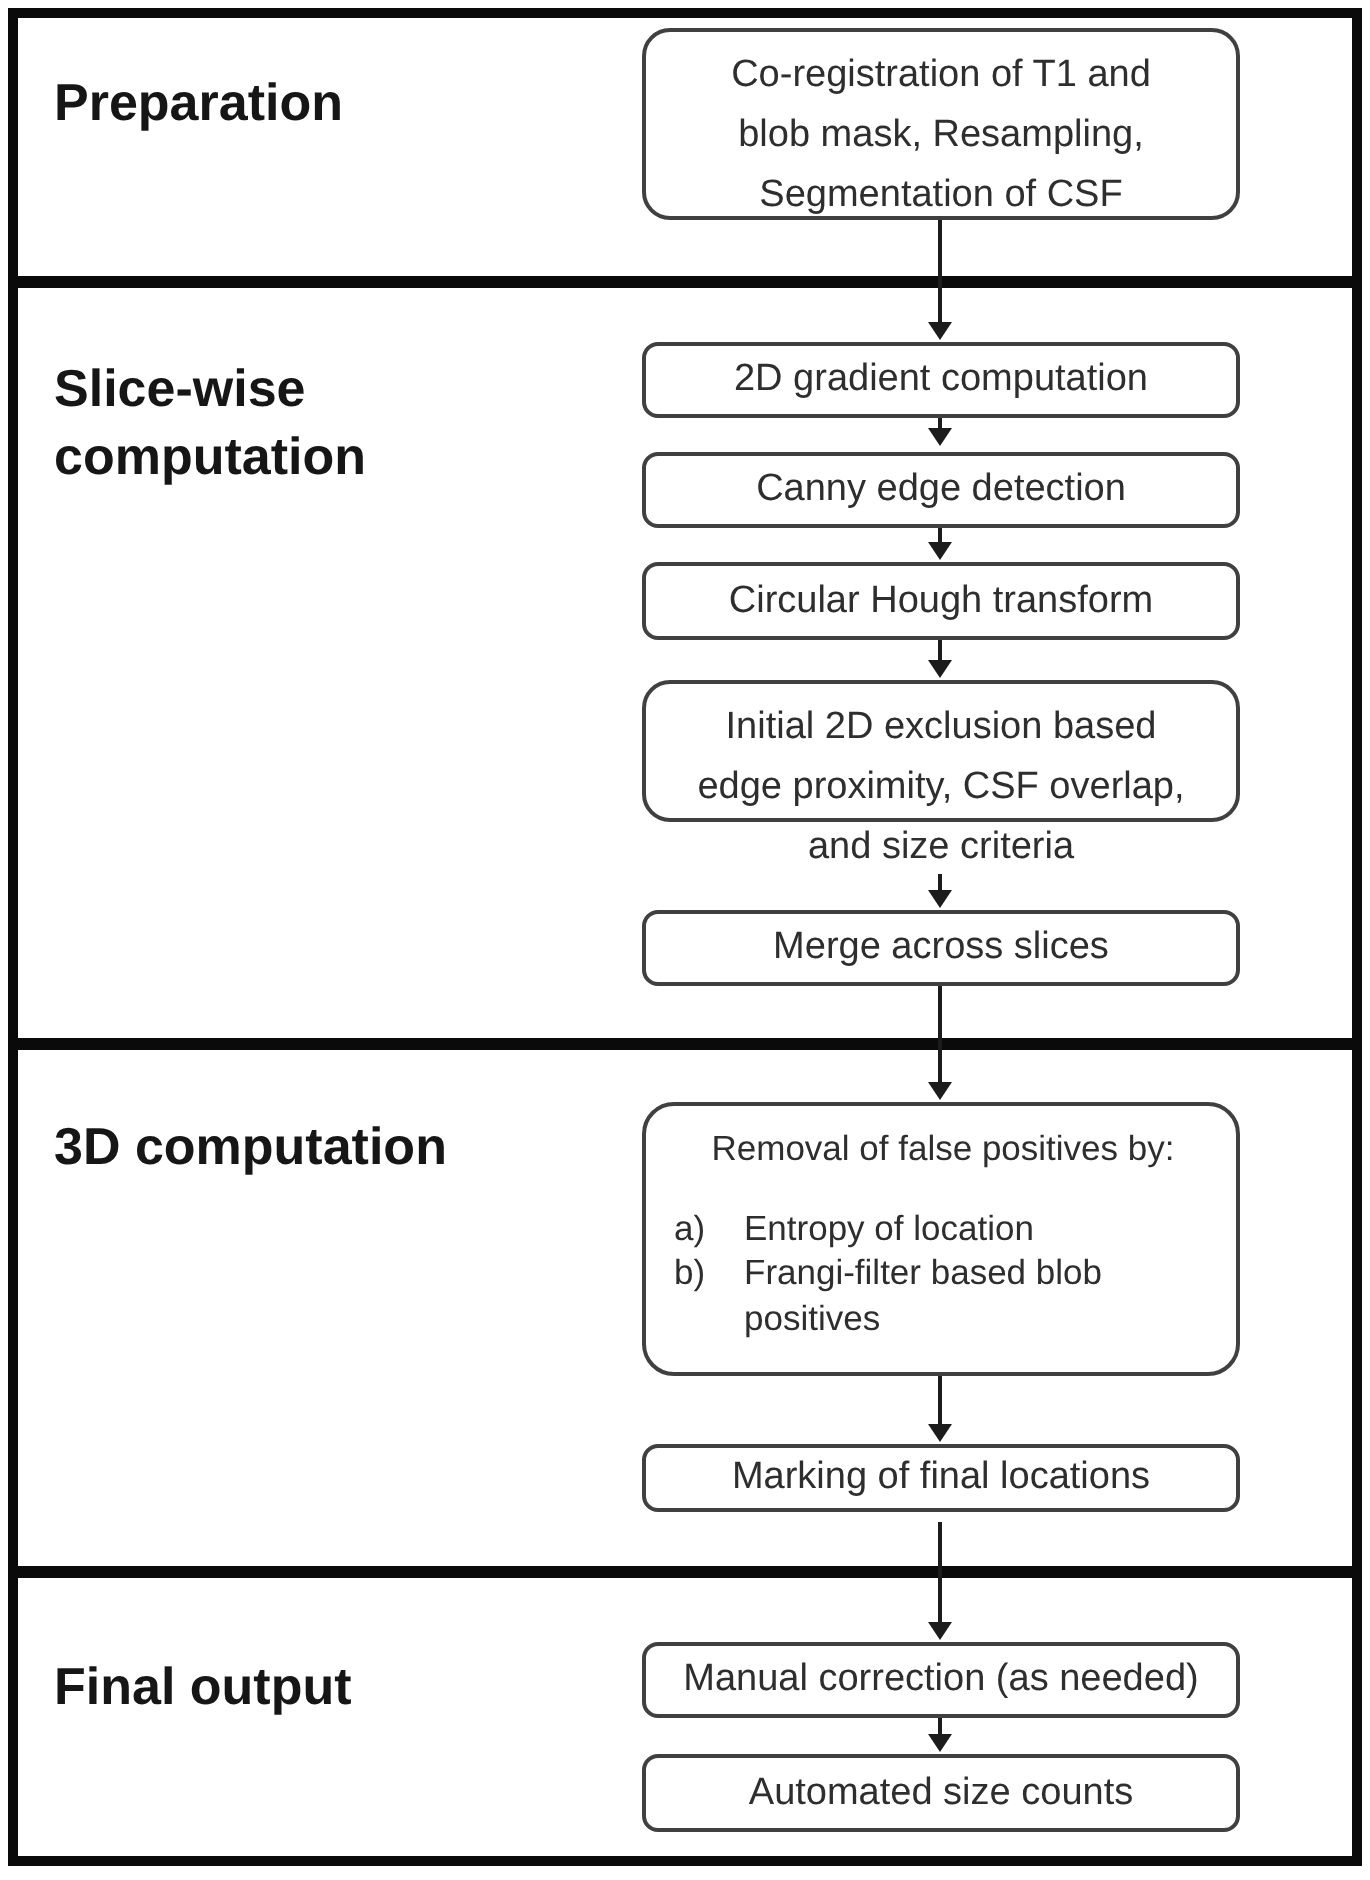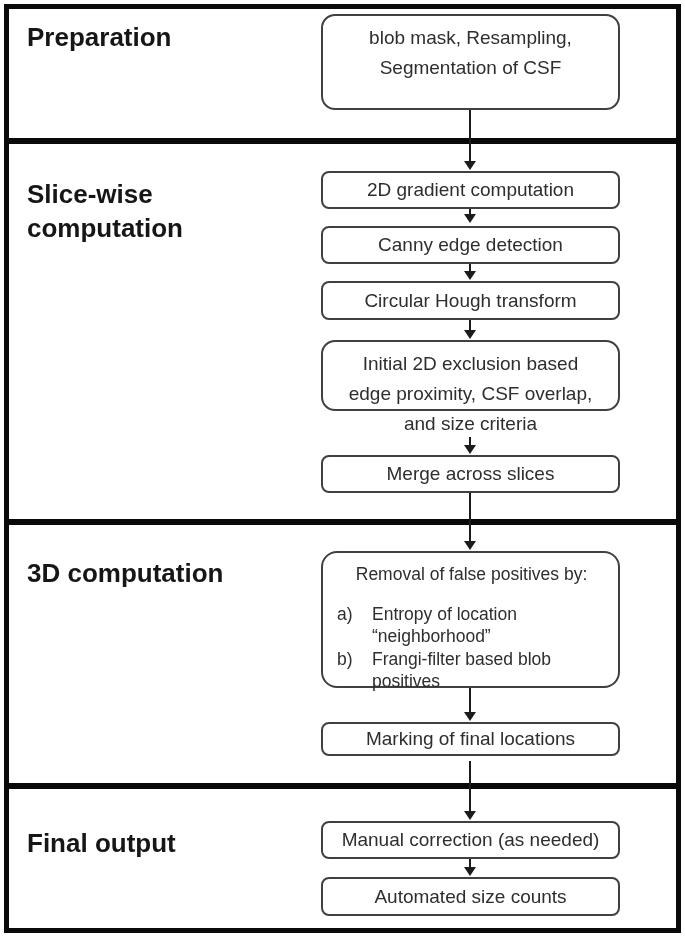--- a/index.html
+++ b/index.html
@@ -20,21 +20,21 @@
   .div1{top:138px;}
   .div2{top:519px;}
   .div3{top:783px;}
 
   
   .slabel{
     position:absolute;left:27px;
     font-size:26px;font-weight:bold;color:#161616;
     line-height:34px;letter-spacing:0px;
   }
-  .lbl-prep{top:20px;}
+  .lbl-prep{top:34px;}
   .lbl-slice{top:177px;width:185px;}
   .lbl-3d{top:556px;}
   .lbl-final{top:826px;}
 
   
   .fbox{
     position:absolute;left:321px;width:299px;
     box-sizing:border-box;
     border:2px solid #404040;border-radius:8px;
     background:#ffffff;
@@ -109,41 +109,41 @@
   <div class="divider div1"></div>
   <div class="divider div2"></div>
   <div class="divider div3"></div>
 
   <div class="slabel lbl-prep">Preparation</div>
   <div class="slabel lbl-slice">Slice-wise computation</div>
   <div class="slabel lbl-3d">3D computation</div>
   <div class="slabel lbl-final">Final output</div>
 
   <div class="fbox multi box1">
+    <span class="bline">Co-registration of T1 and</span>
     <span class="bline">blob mask, Resampling,</span>
     <span class="bline">Segmentation of CSF</span>
   </div>
 
   <div class="fbox box2">2D gradient computation</div>
   <div class="fbox box3">Canny edge detection</div>
   <div class="fbox box4">Circular Hough transform</div>
   <div class="fbox multi box5">
     <span class="bline">Initial 2D exclusion based</span>
     <span class="bline">edge proximity, CSF overlap,</span>
     <span class="bline">and size criteria</span>
   </div>
   <div class="fbox box6">Merge across slices</div>
 
   <div class="fbox box7">
     <div class="b7-heading">Removal of false positives by:</div>
     <div class="b7-item">
       <span class="b7-label">a)</span>
       <span class="b7-text">
         <span class="bline">Entropy of location</span>
-        <span class="bline">“neighborhood”</span>
       </span>
     </div>
     <div class="b7-item">
       <span class="b7-label">b)</span>
       <span class="b7-text">
         <span class="bline">Frangi-filter based blob</span>
         <span class="bline">positives</span>
       </span>
     </div>
   </div>

